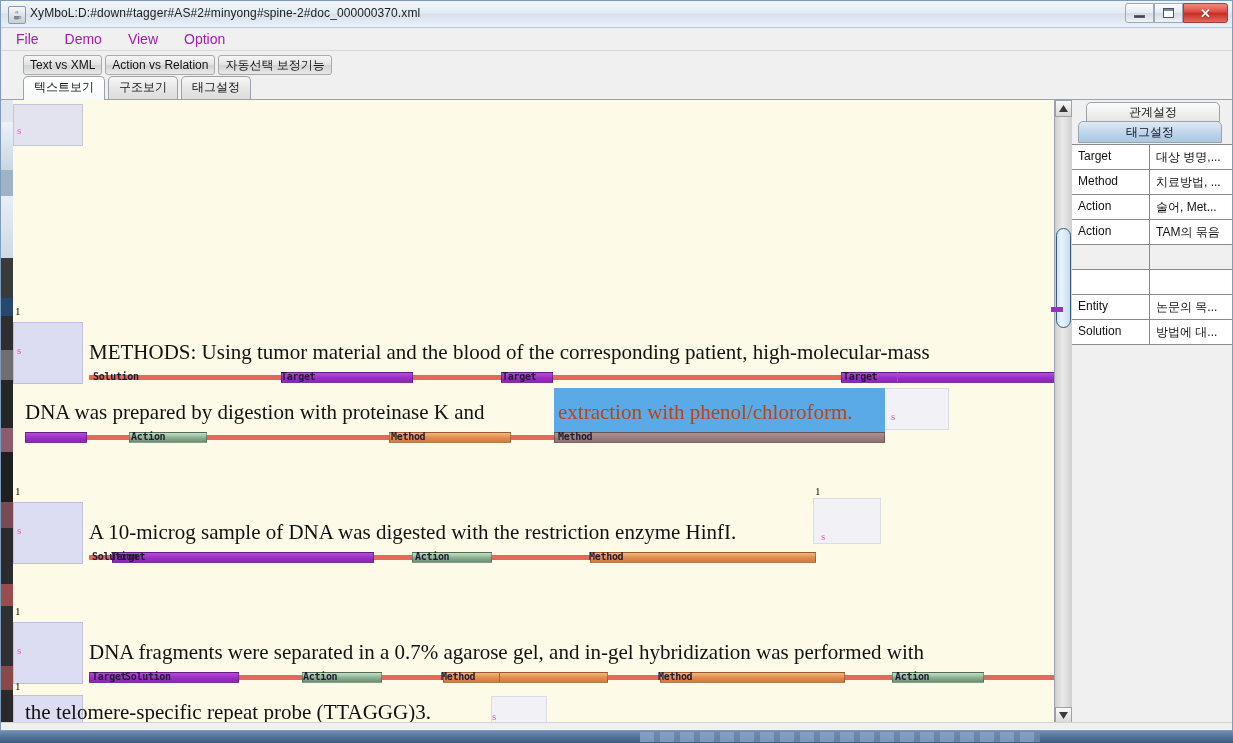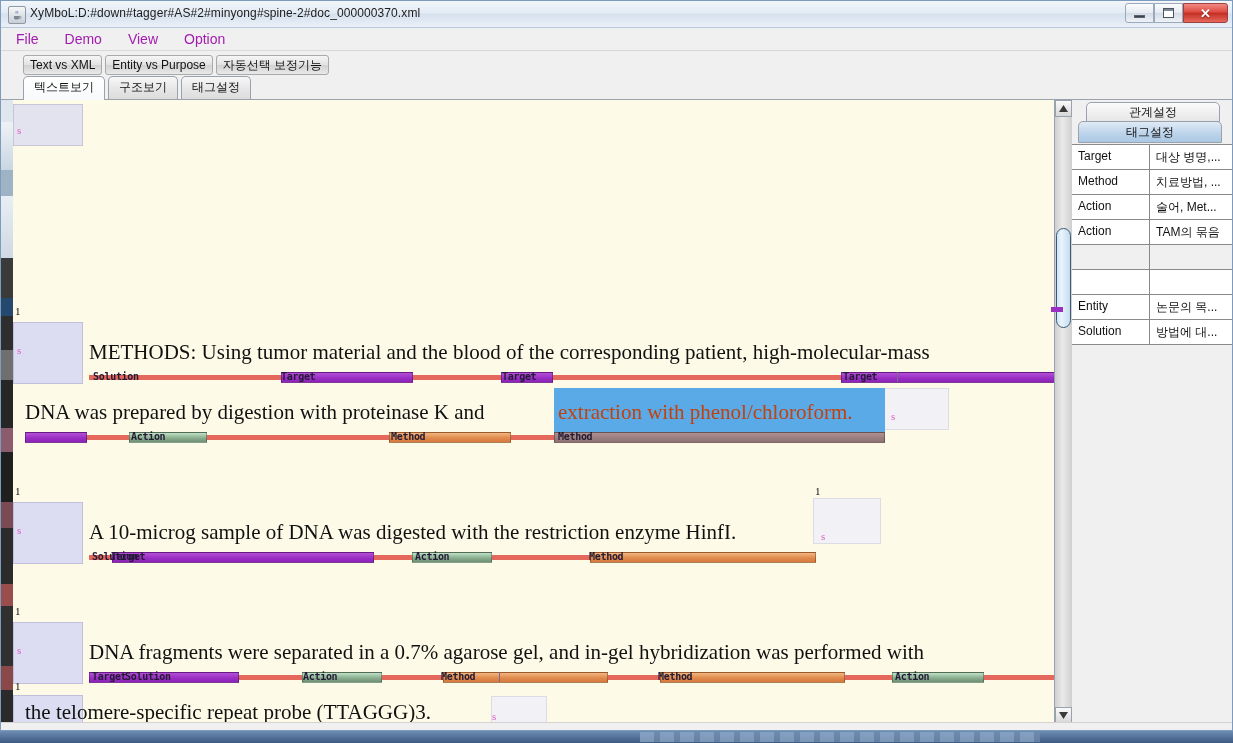--- a/index.html
+++ b/index.html
@@ -191,21 +191,21 @@
 
     <div class="menubar">
       <div class="menu-item">File</div>
       <div class="menu-item">Demo</div>
       <div class="menu-item">View</div>
       <div class="menu-item">Option</div>
     </div>
 
     <div class="toolrow">
       <div class="toolbtn">Text vs XML</div>
-      <div class="toolbtn">Entity vs Purpose</div>
+      <div class="toolbtn">Action vs Relation</div>
       <div class="toolbtn">자동선택 보정기능</div>
     </div>
 
     <div class="tabstrip">
       <div class="tab active">텍스트보기</div>
       <div class="tab">구조보기</div>
       <div class="tab">태그설정</div>
     </div>
 
     <div class="content">

